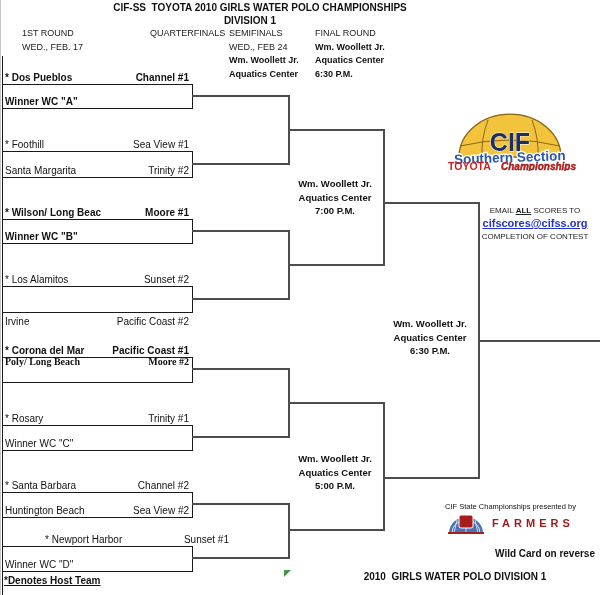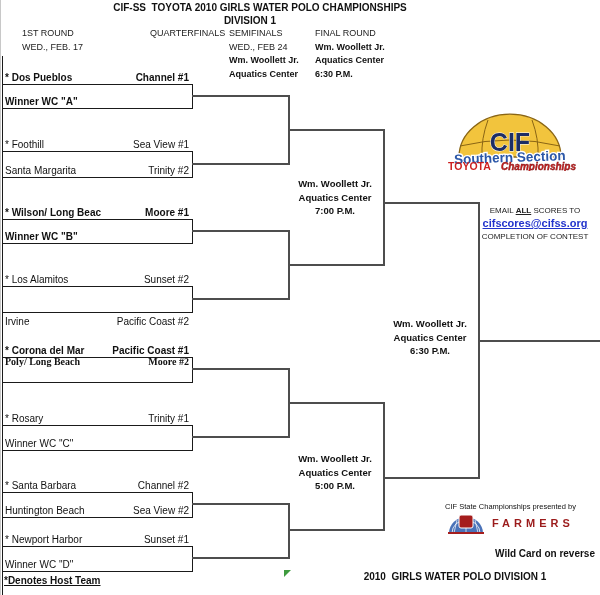--- a/index.html
+++ b/index.html
@@ -146,21 +146,21 @@
 <div class="team b" style="top:205px;"><span>* Wilson/ Long Beac</span><span>Moore #1</span></div>
 <div class="team b" style="top:229px;"><span>Winner WC "B"</span><span></span></div>
 <div class="team" style="top:272px;"><span>* Los Alamitos</span><span>Sunset #2</span></div>
 <div class="team" style="top:298px;margin-top:16px;"><span>Irvine</span><span>Pacific Coast #2</span></div>
 <div class="team b" style="top:343px;"><span>* Corona del Mar</span><span>Pacific Coast #1</span></div>
 <div class="team b" style="top:354px;font-family:Liberation Serif, serif;"><span>Poly/ Long Beach</span><span>Moore #2</span></div>
 <div class="team" style="top:411px;"><span>* Rosary</span><span>Trinity #1</span></div>
 <div class="team" style="top:436px;"><span>Winner WC "C"</span><span></span></div>
 <div class="team" style="top:478px;"><span>* Santa Barbara</span><span>Channel #2</span></div>
 <div class="team" style="top:503px;"><span>Huntington Beach</span><span>Sea View #2</span></div>
-<div class="team" style="top:532px;"><span>* Newport Harbor</span><span>Sunset #1</span></div>
+<div class="team" style="top:532px;margin-left:40px;"><span>* Newport Harbor</span><span>Sunset #1</span></div>
 <div class="team" style="top:557px;"><span>Winner WC "D"</span><span></span></div>
 
 <div class="venue" style="left:285px;top:177px;">
   <div>Wm. Woollett Jr.</div>
   <div>Aquatics Center</div>
   <div>7:00 P.M.</div>
 </div>
 <div class="venue" style="left:380px;top:317px;">
   <div>Wm. Woollett Jr.</div>
   <div>Aquatics Center</div>

